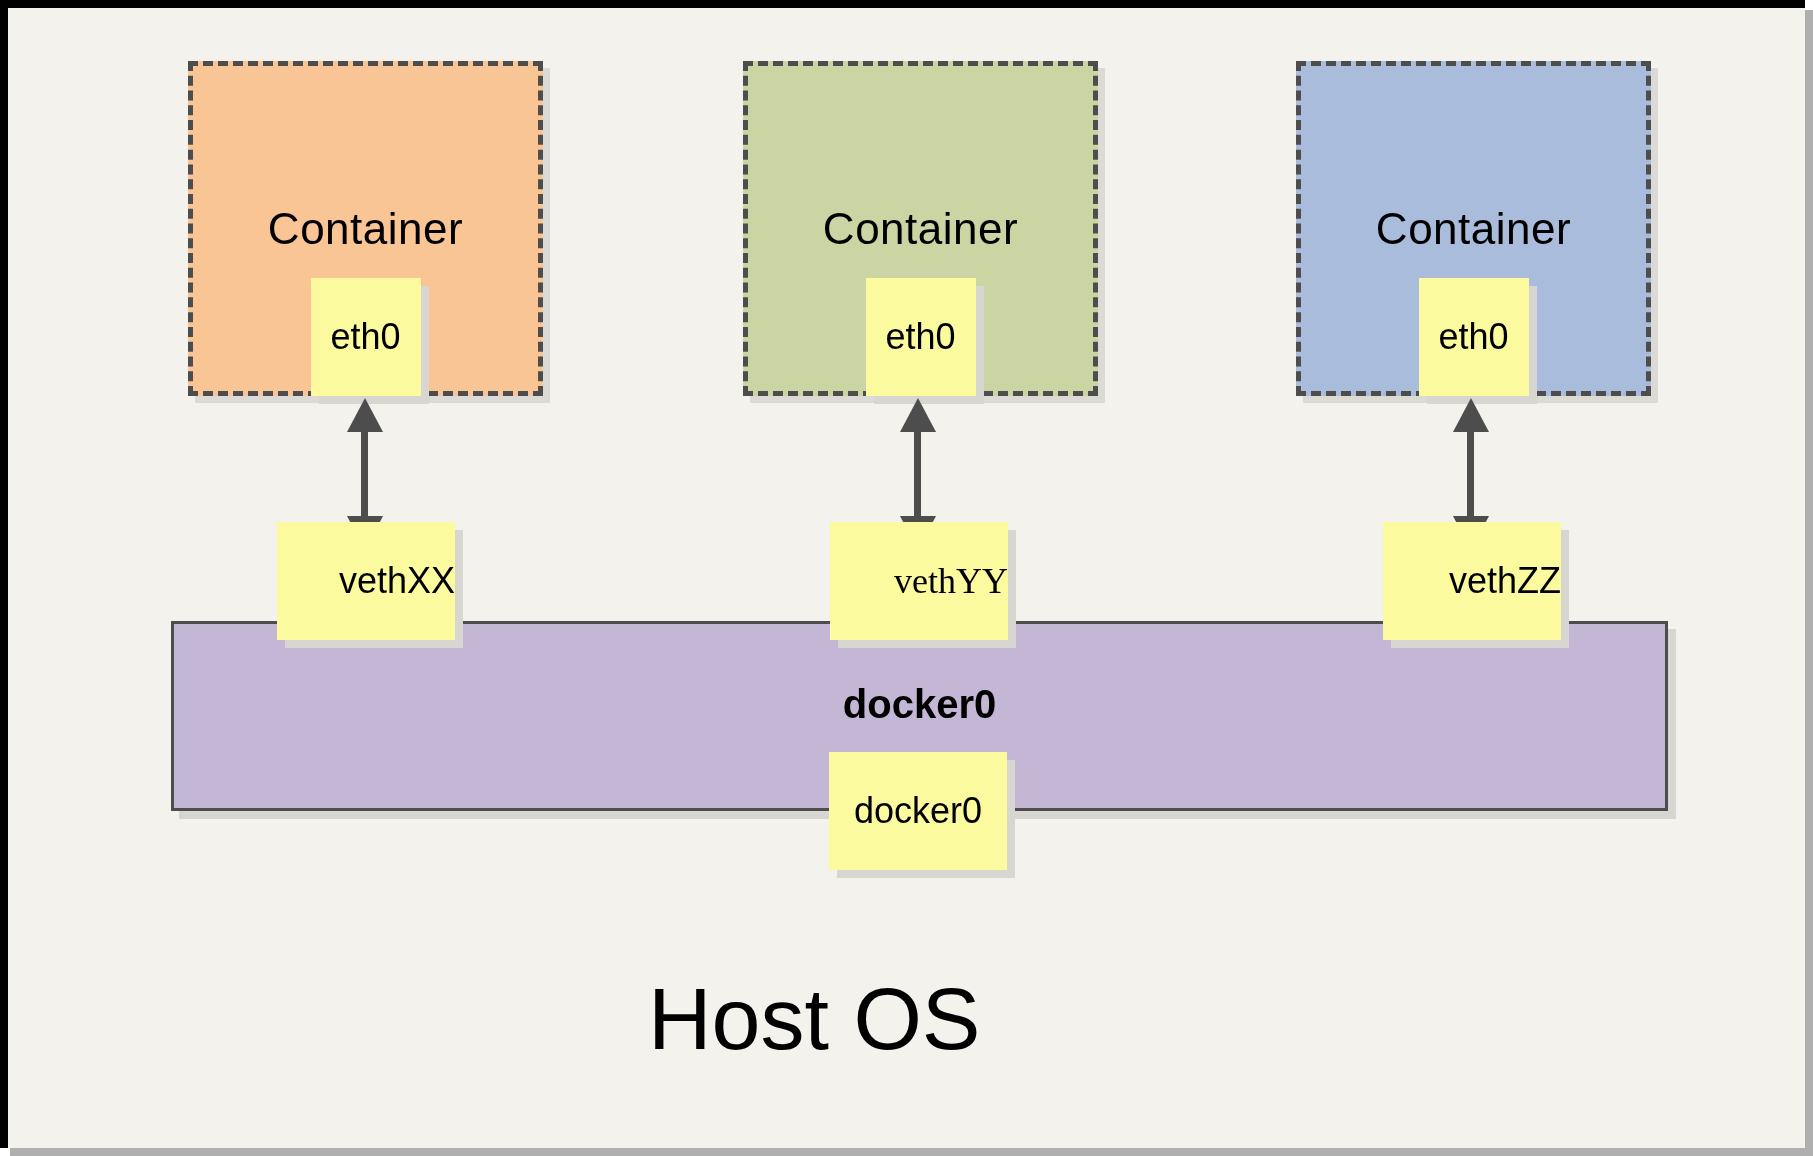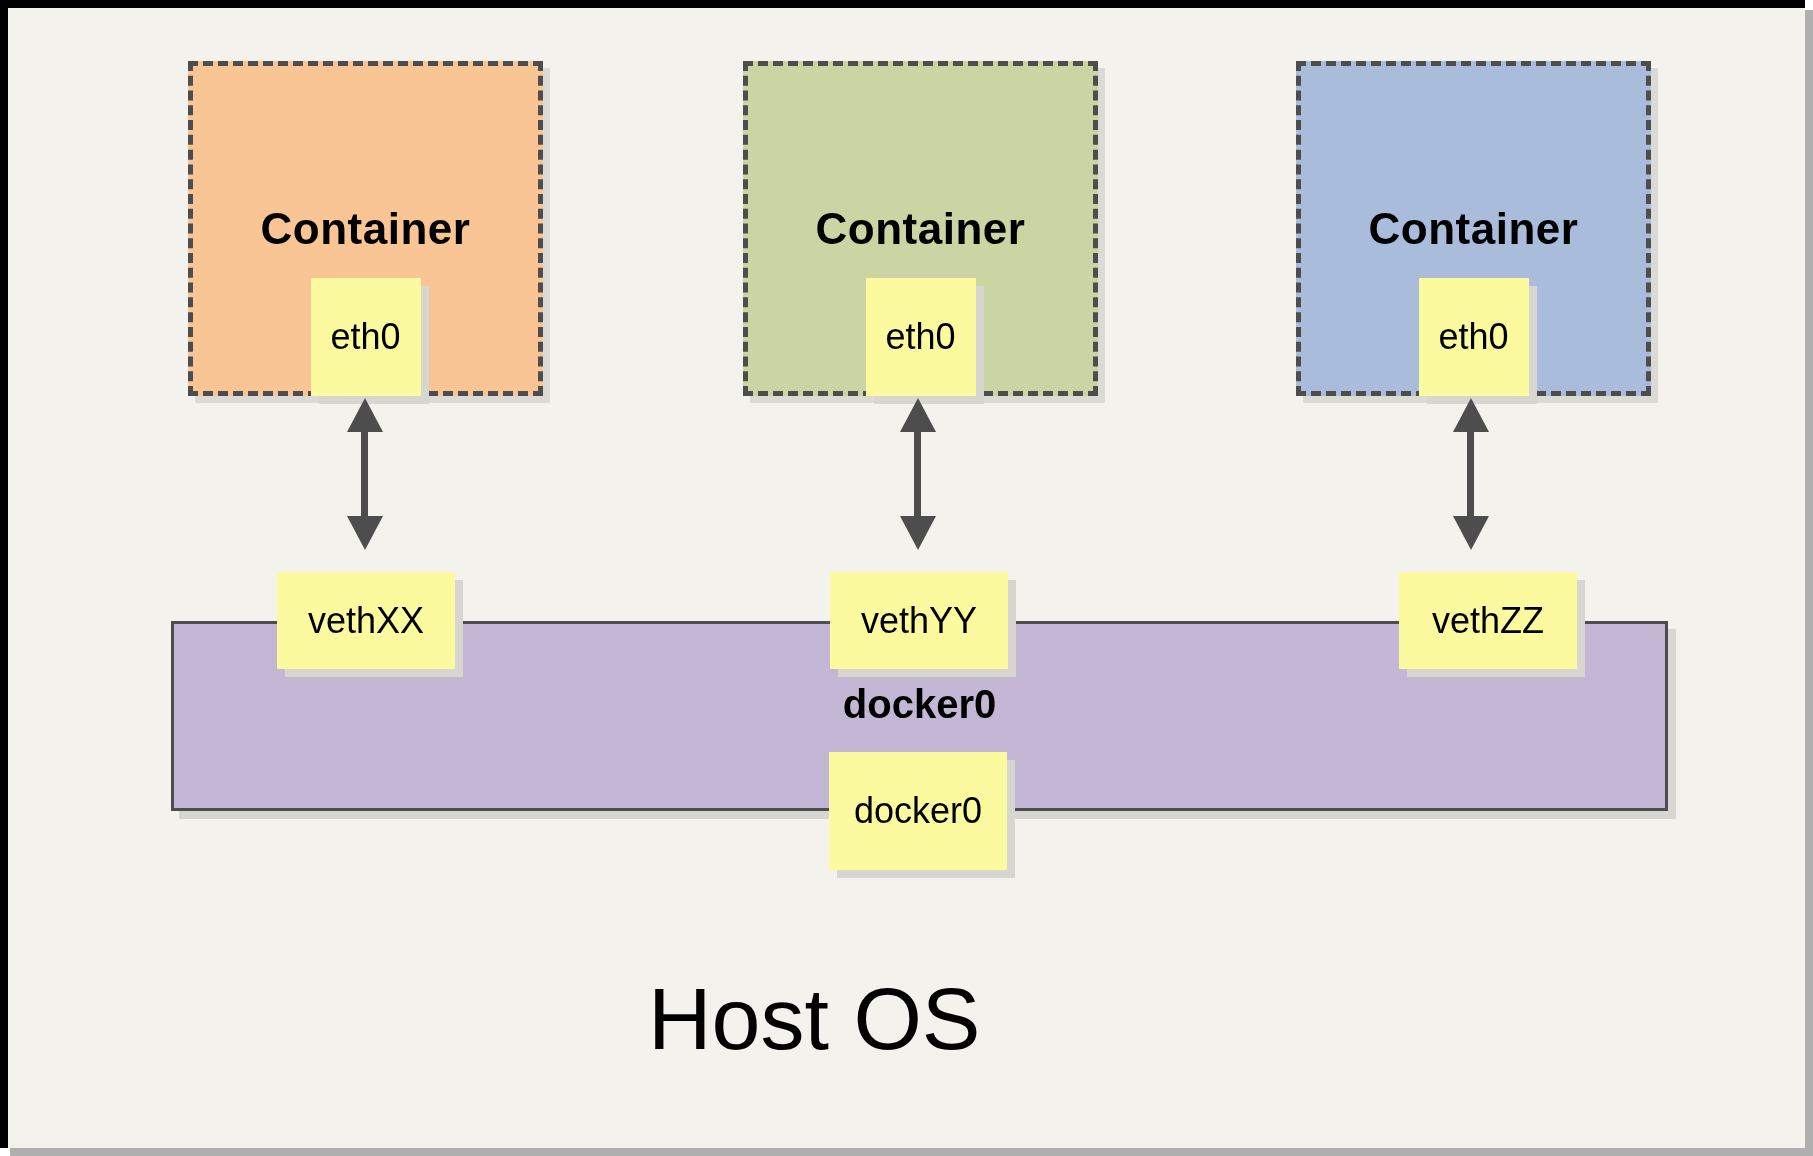--- a/index.html
+++ b/index.html
@@ -34,21 +34,21 @@
     box-shadow: 7px 7px 0 #DCDAD4;
     display: flex;
     align-items: center;
     justify-content: center;
   }
   .cbox-1 { left: 180px; }
   .cbox-2 { left: 735px; }
   .cbox-3 { left: 1288px; }
   .ctitle {
     font-size: 44px;
-    font-weight: bold;
+    font-weight: normal;
     letter-spacing: 0.5px;
   }
 
   
   .note {
     position: absolute;
     background: #FCFA9E;
     box-shadow: 8px 8px 0 #D8D6D1;
     display: flex;
     align-items: center;
@@ -56,24 +56,24 @@
     font-size: 36px;
   }
   .eth-note {
     left: 50%;
     bottom: -5px;
     transform: translateX(-50%);
     width: 110px;
     height: 118px;
     margin-top: 20px;
   }
-  .veth-note { top: 564px; width: 178px; height: 97px; }
+  .veth-note { top: 514px; width: 178px; height: 118px; justify-content: flex-end; }
   .veth-1 { left: 269px; }
-  .veth-2 { left: 822px; }
-  .veth-3 { left: 1375px; margin-left: 16px; }
+  .veth-2 { left: 822px; font-family: Liberation Serif, serif; }
+  .veth-3 { left: 1375px; }
   .docker-note { left: 821px; top: 744px; width: 178px; height: 118px; }
 
   
   .varrow {
     position: absolute;
     top: 390px;
     width: 36px;
     height: 152px;
   }
   .arrow-1 { left: 339px; }

